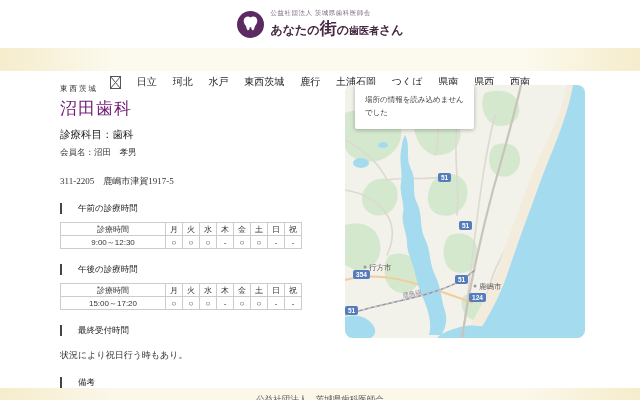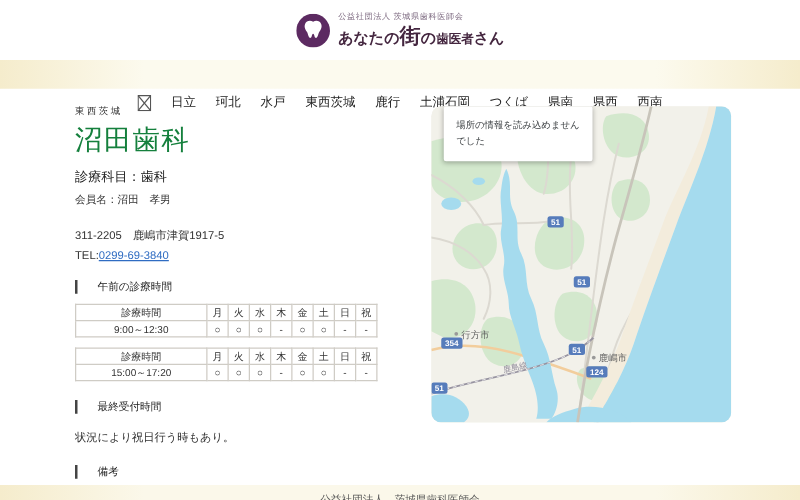--- a/index.html
+++ b/index.html
@@ -22,24 +22,24 @@
   .navbar { position:absolute; top:48px; left:0; right:0; height:23px;
     background:linear-gradient(90deg,#F5ECCC 0%,#FCFAEE 18%,#FCFAEE 82%,#F5ECCC 100%);
     display:flex; align-items:center; justify-content:center; }
   .nav-inner { display:flex; width:420px; justify-content:space-between; align-items:center;margin-top:45px; }
   .nav-link { font-size:10px; color:#222; text-decoration:none; cursor:pointer; }
   .home-link { display:flex; align-items:center; }
 
   
   .clinic-col { position:absolute; left:60px; top:84px; width:274px; color:#333; }
   .furigana { font-size:7.5px; color:#333; letter-spacing:2px; }
-  .clinic-name { font-size:22px; font-weight:500; color:#15803d; margin-top:3px; letter-spacing:1px; }
+  .clinic-name { font-size:17px; font-weight:500; color:#701a75; margin-top:3px; letter-spacing:1px; }
   .dept { font-size:10.5px; color:#222; margin-top:8px; }
   .member { font-size:8.5px; color:#333; margin-top:5px; }
-  .address { font-size:9px; margin-top:16px; }
+  .address { font-size:9px; margin-top:16px;font-family:Liberation Serif, serif; }
   .tel-row { font-size:9px; margin-top:4px; }
   .tel-link { color:#2f6cc2; text-decoration:underline; cursor:pointer; }
   .sec-title { margin-top:15px; font-size:8.5px; color:#222;
     border-left:2px solid #444; padding-left:16px; line-height:1.3; }
   table.hours { margin-top:8px; border-collapse:collapse; table-layout:fixed; }
   table.hours th, table.hours td { border:1px solid #cfccc5; text-align:center;
     font-weight:normal; font-size:8px; color:#333; height:13px; padding:0; background:#fff; }
   .col-time { width:105px; } .col-day { width:17px; }
   td.mark { color:#8a8a8a; }
   .note { font-size:9px; margin-top:13px; color:#333; }
@@ -100,21 +100,20 @@
       <a class="nav-link">西南</a>
     </div>
   </nav>
 
   <section class="clinic-col">
     <div class="furigana">東西茨城</div>
     <h1 class="clinic-name">沼田歯科</h1>
     <div class="dept">診療科目：歯科</div>
     <div class="member">会員名：沼田　孝男</div>
     <div class="address">311-2205　鹿嶋市津賀1917-5</div>
-    <div class="tel-row"><span>TEL:</span><a class="tel-link">0299-69-3840</a></div>
 
     <div class="sec-title">午前の診療時間</div>
     <table class="hours">
       <tbody>
           <tr>
         <th class="col-time">診療時間</th>
         <th class="col-day">月</th>
         <th class="col-day">火</th>
         <th class="col-day">水</th>
         <th class="col-day">木</th>
@@ -130,20 +129,21 @@
         <td class="mark">○</td>
         <td class="mark">-</td>
         <td class="mark">○</td>
         <td class="mark">○</td>
         <td class="mark">-</td>
         <td class="mark">-</td>
       </tr>
     </tbody>
       </table>
 
+    <div class="sec-title">午後の診療時間</div>
     <table class="hours">
       <tbody>
           <tr>
         <th class="col-time">診療時間</th>
         <th class="col-day">月</th>
         <th class="col-day">火</th>
         <th class="col-day">水</th>
         <th class="col-day">木</th>
         <th class="col-day">金</th>
         <th class="col-day">土</th>

